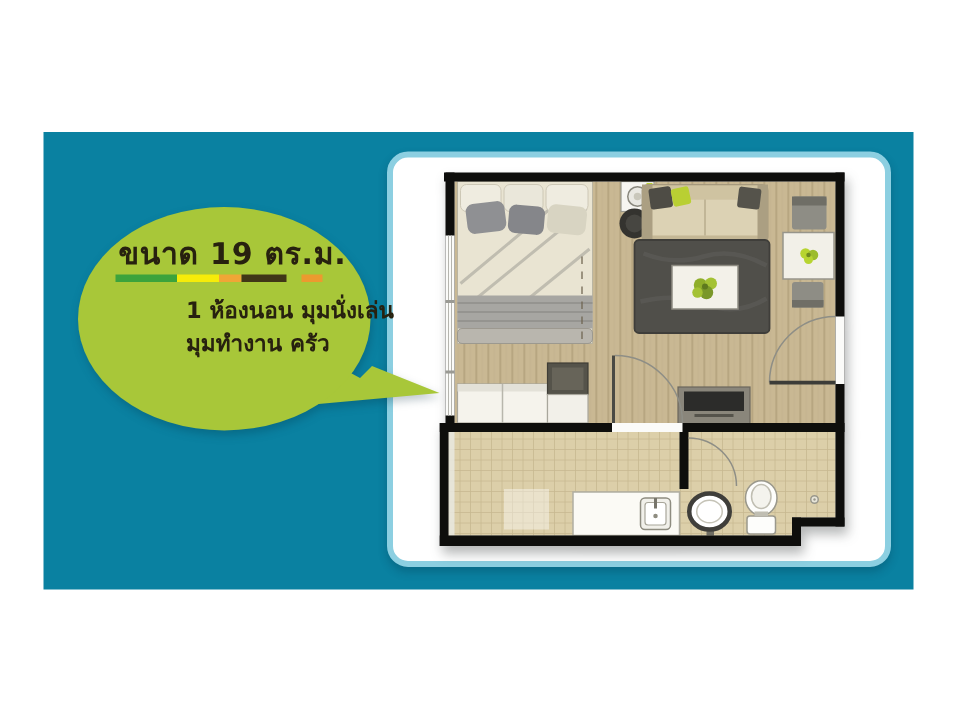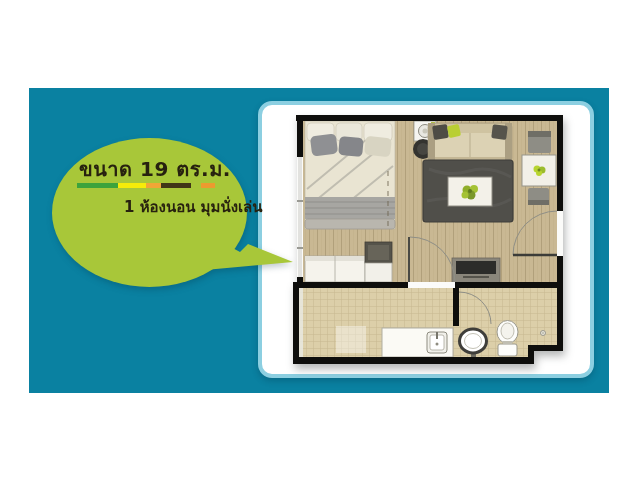--- a/index.html
+++ b/index.html
@@ -233,13 +233,14 @@
 <div class="stripe">
     <span class="stripe-seg" style="width: 41px; background: rgb(60, 163, 60);"></span>
     <span class="stripe-seg" style="width: 28px; background: rgb(246, 236, 9);"></span>
     <span class="stripe-seg" style="width: 15px; background: rgb(240, 166, 54);"></span>
     <span class="stripe-seg" style="width: 30px; background: rgb(64, 54, 23);"></span>
     <span class="stripe-seg" style="width: 10px; background: transparent;"></span>
     <span class="stripe-seg" style="width: 14px; background: rgb(236, 154, 47);"></span>
   </div>
 <div class="bubble-lines">
   <div>1 ห้องนอน มุมนั่งเล่น</div>
+  <div>มุมทำงาน ครัว</div>
 </div>
 
 </body></html>

